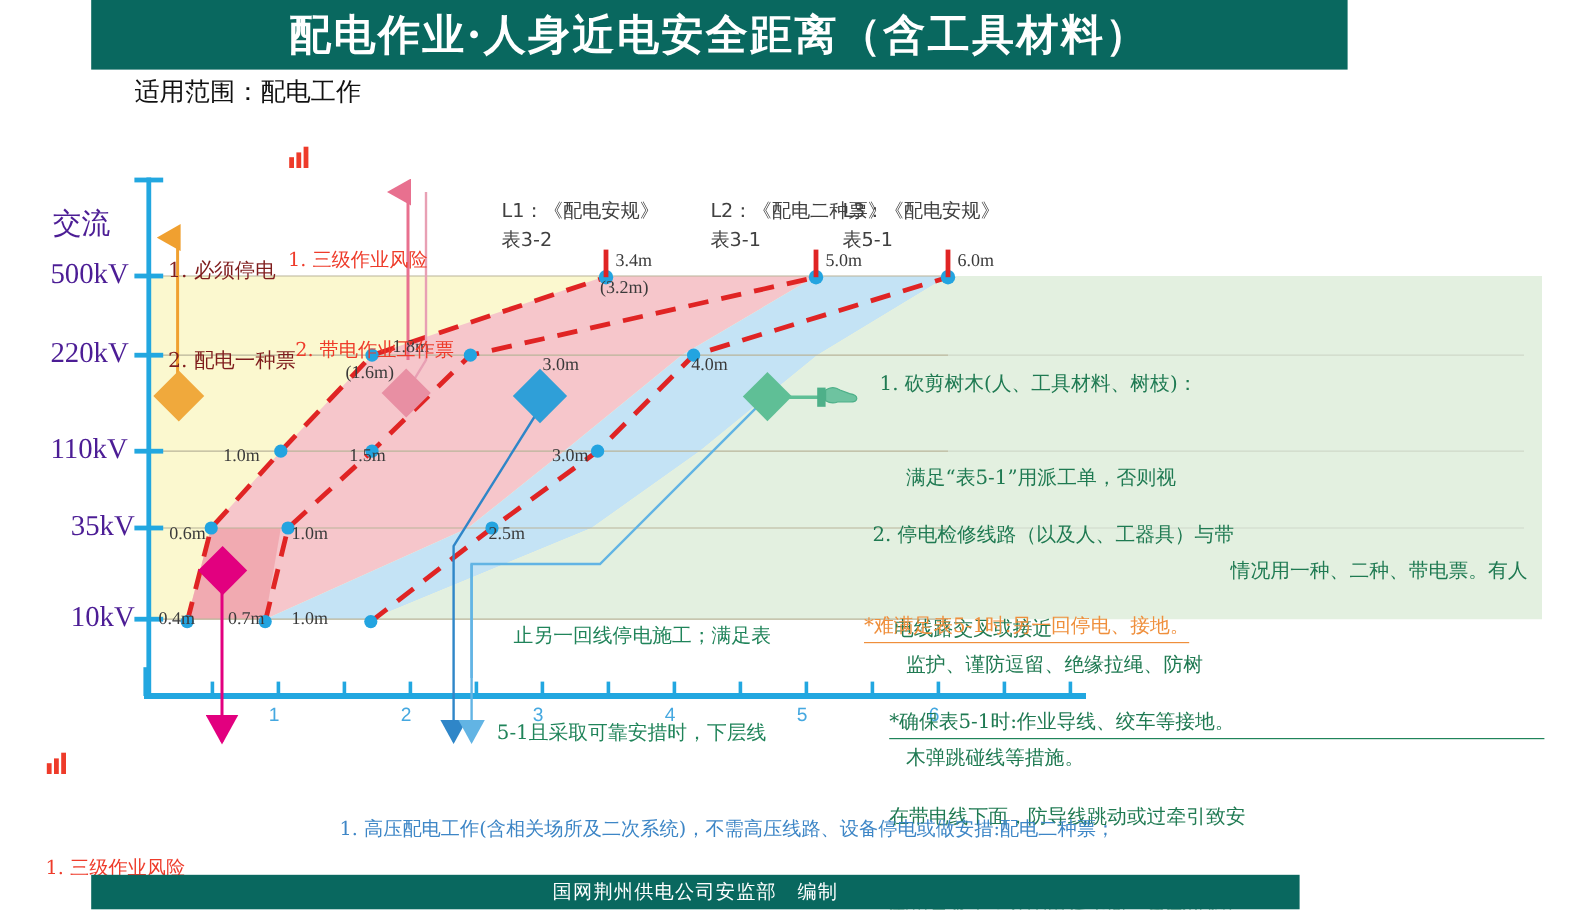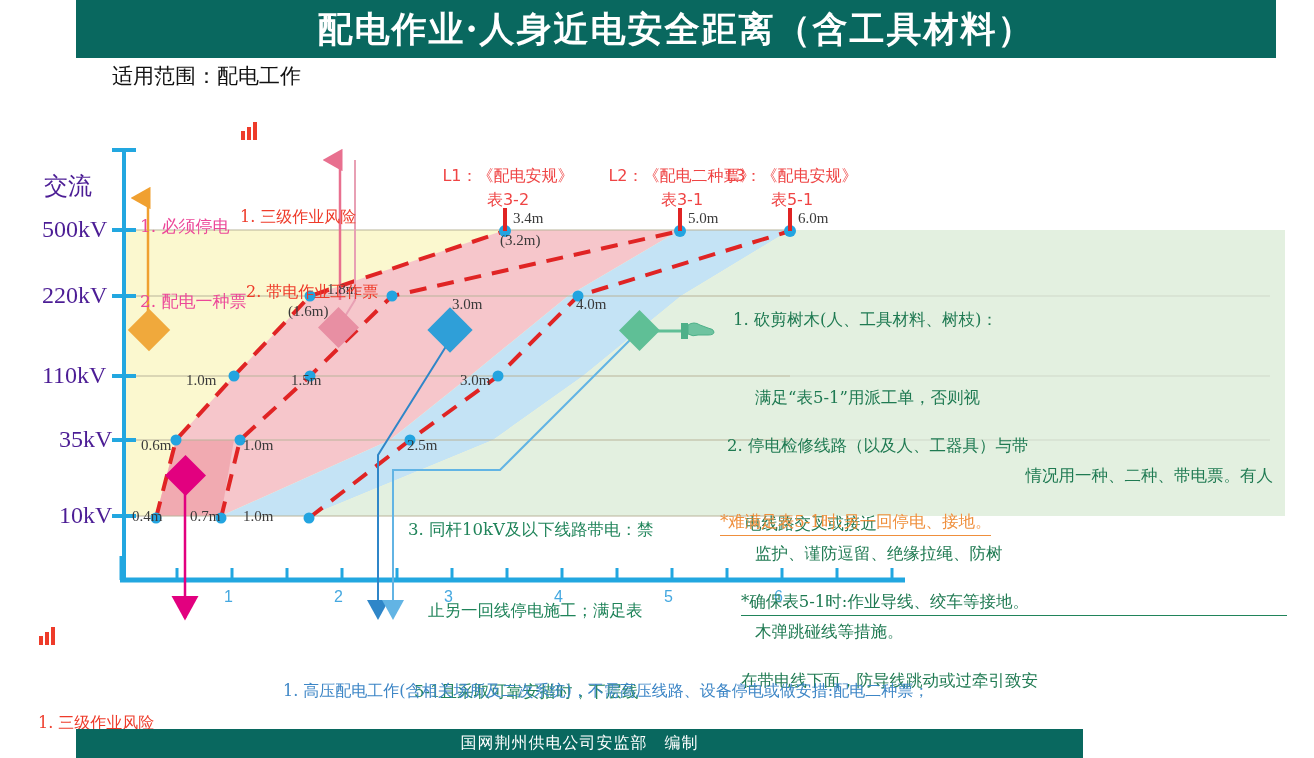--- a/index.html
+++ b/index.html
@@ -3,21 +3,21 @@
 <meta charset="utf-8">
 <style>
   html,body{margin:0;padding:0;}
   body{
     width:1314px;height:758px;position:relative;overflow:hidden;
     background:#ffffff;
     font-family:"Liberation Serif","DejaVu Serif",serif;
   }
   
   #title-bar{
-    position:absolute;left:76px;top:0;width:1200px;height:58px;
+    position:absolute;left:76px;top:0;width:1047px;height:58px;
     background:#09685f;color:#ffffff;
     display:flex;align-items:center;justify-content:center;
     font-size:35px;font-weight:bold;letter-spacing:2px;
     font-family:"DejaVu Serif",serif;
   }
   #scope-line{
     position:absolute;left:112px;top:62px;font-size:21px;color:#111;
     font-family:"DejaVu Serif",serif;
   }
   
@@ -28,28 +28,28 @@
     font-family:"DejaVu Sans",sans-serif;
   }
   
   #plot{position:absolute;left:0;top:0;width:1314px;height:758px;}
   svg{position:absolute;left:0;top:0;}
 
   .txt{position:absolute;white-space:pre;}
   .m-label{font-size:15px;color:#3a3a3a;font-family:"Liberation Serif",serif;}
   .axis-v{font-size:24px;color:#4c1d95;font-family:"Liberation Serif",serif;}
   .axis-x-num{font-size:16px;color:#45a8e0;font-family:"Liberation Sans",sans-serif;}
-  .orange-note{color:#ec4899;font-size:17px;line-height:25px;font-family:"DejaVu Serif",serif;}
+  .orange-note{color:#7f1d1d;font-size:17px;line-height:25px;font-family:"DejaVu Serif",serif;}
   .red-note{color:#ee3b2a;font-size:16px;line-height:25px;font-family:"DejaVu Serif",serif;}
   .red-note-b{color:#ee3b2a;font-size:16px;line-height:26px;font-family:"DejaVu Serif",serif;}
   .blue-note{color:#3d86c6;font-size:16px;line-height:26px;font-family:"DejaVu Serif",serif;}
   .green-note{color:#20845a;font-size:16.5px;line-height:27px;font-family:"DejaVu Serif",serif;}
   .green-note2{color:#1f7a52;font-size:16.5px;line-height:26px;font-family:"DejaVu Serif",serif;}
   .orange-note2{color:#ef8f3c;font-size:16.5px;line-height:26px;font-family:"DejaVu Serif",serif;}
-  .L-head{font-size:16px;color:#ef4444;font-family:"DejaVu Sans",sans-serif;text-align:center;}
+  .L-head{font-size:16px;color:#404040;font-family:"DejaVu Sans",sans-serif;text-align:left;}
   .dist-top{font-size:15px;color:#3a3a3a;font-family:"Liberation Serif",serif;}
   .bars-icon{display:inline-block;vertical-align:-2px;}
   .underline-g{border-bottom:1.5px solid #20845a;}
   .underline-o{border-bottom:1.5px solid #ef8f3c;}
 </style>
 </head>
 <body>
 
 <div id="title-bar">
   <span>配电作业·人身近电安全距离（含工具材料）</span>
@@ -271,21 +271,20 @@
       <rect x="13" y="0" width="4" height="18" fill="#ee3b2a"></rect>
     </svg>
     <div class="red-note">
       <div>1. 三级作业风险</div>
       <div style="margin-left:6px;text-align:right;">2. 带电作业工作票</div>
     </div>
   </div>
 </div>
 
 <div class="txt green-note" style="left:408px;top:462px;">
-  <div>3. 同杆10kV及以下线路带电：禁</div>
   <div style="margin-left:20px;">止另一回线停电施工；满足表</div>
   <div style="margin-left:6px;">5-1且采取可靠安措时，下层线</div>
   
 </div>
 
 <div class="txt green-note2" style="left:733px;top:255px;width:540px;">
   <div>1. 砍剪树木(人、工具材料、树枝)：</div>
   <div style="margin-left:22px;">满足“表5-1”用派工单，否则视</div>
   <div style="margin-left:22px;text-align:right;">情况用一种、二种、带电票。有人</div>
   <div style="margin-left:22px;">监护、谨防逗留、绝缘拉绳、防树</div>

